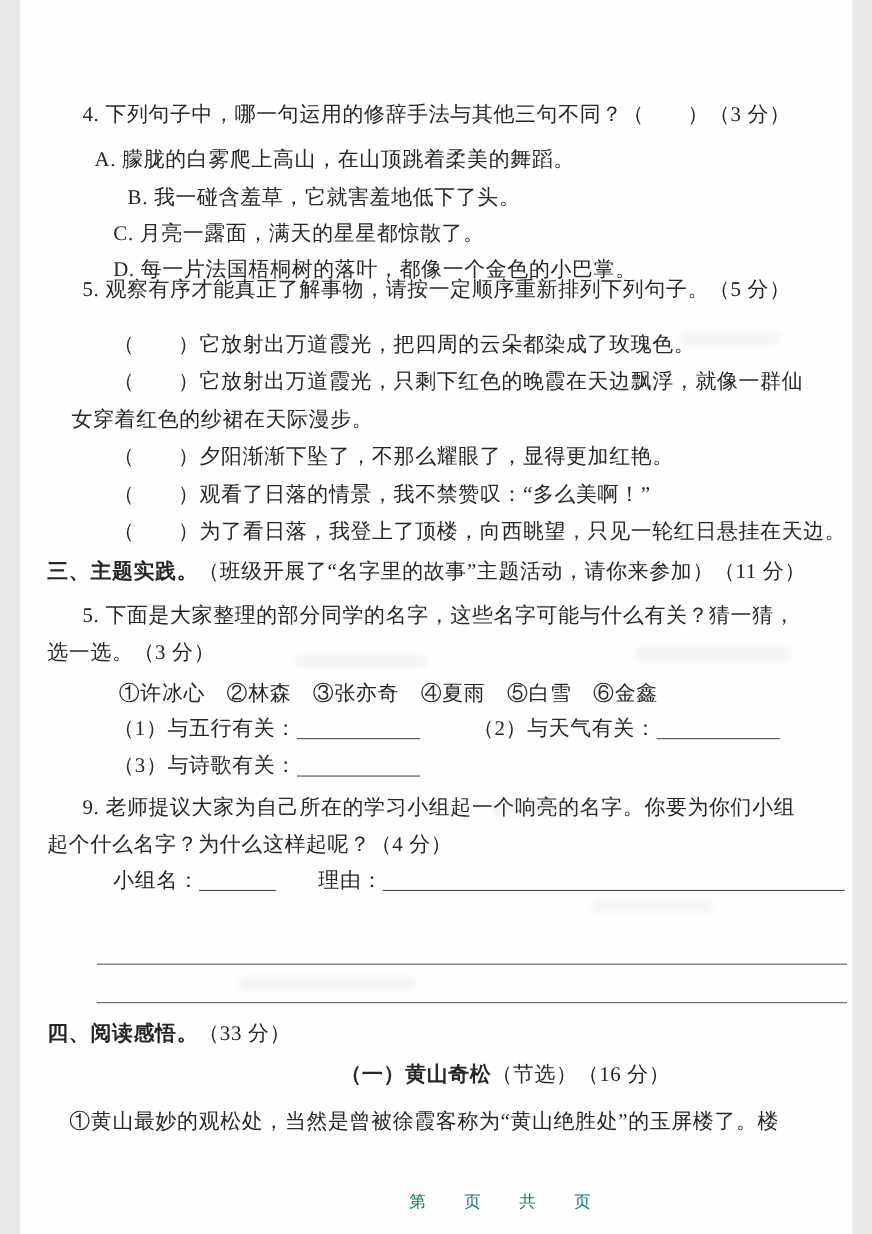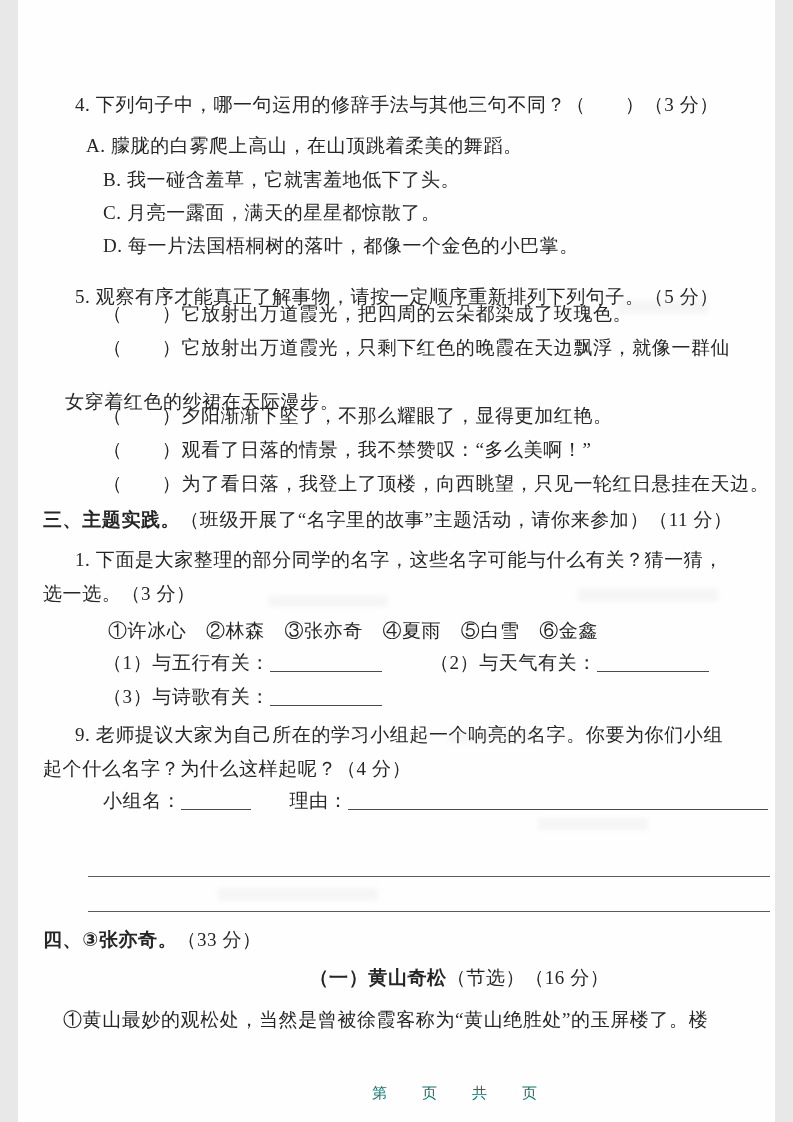--- a/index.html
+++ b/index.html
@@ -46,36 +46,36 @@
     pointer-events:none;
   }
 </style>
 </head>
 <body>
 
 <div class="page">
 
   <div class="line" style="left:57px;top:93px">4. 下列句子中，哪一句运用的修辞手法与其他三句不同？（　　）（3 分）</div>
   <div class="line" style="left:68px;top:134px">A. 朦胧的白雾爬上高山，在山顶跳着柔美的舞蹈。</div>
-  <div class="line" style="left:85px;top:168px">B. 我一碰含羞草，它就害羞地低下了头。</div>
+  <div class="line" style="left:98px;top:168px">B. 我一碰含羞草，它就害羞地低下了头。</div>
   <div class="line" style="left:85px;top:201px">C. 月亮一露面，满天的星星都惊散了。</div>
   <div class="line" style="left:85px;top:234px">D. 每一片法国梧桐树的落叶，都像一个金色的小巴掌。</div>
 
-  <div class="line" style="left:57px;top:285px">5. 观察有序才能真正了解事物，请按一定顺序重新排列下列句子。（5 分）</div>
+  <div class="line" style="left:57px;top:252px">5. 观察有序才能真正了解事物，请按一定顺序重新排列下列句子。（5 分）</div>
   <div class="line" style="left:85px;top:302px">（　　）它放射出万道霞光，把四周的云朵都染成了玫瑰色。</div>
   <div class="line" style="left:85px;top:336px">（　　）它放射出万道霞光，只剩下红色的晚霞在天边飘浮，就像一群仙</div>
-  <div class="line" style="left:47px;top:390px">女穿着红色的纱裙在天际漫步。</div>
+  <div class="line" style="left:47px;top:370px">女穿着红色的纱裙在天际漫步。</div>
   <div class="line" style="left:85px;top:404px">（　　）夕阳渐渐下坠了，不那么耀眼了，显得更加红艳。</div>
   <div class="line" style="left:85px;top:438px">（　　）观看了日落的情景，我不禁赞叹：“多么美啊！”</div>
   <div class="line" style="left:85px;top:472px">（　　）为了看日落，我登上了顶楼，向西眺望，只见一轮红日悬挂在天边。</div>
 
   <div class="line" style="left:25px;top:508px">
     <span class="heiti">三、主题实践。</span><span>（班级开展了“名字里的故事”主题活动，请你来参加）（11 分）</span>
   </div>
-  <div class="line" style="left:57px;top:548px">1. 下面是大家整理的部分同学的名字，这些名字可能与什么有关？猜一猜，</div>
+  <div class="line" style="left:57px;top:548px">5. 下面是大家整理的部分同学的名字，这些名字可能与什么有关？猜一猜，</div>
   <div class="line" style="left:25px;top:582px">选一选。（3 分）</div>
   <div class="line" style="left:90px;top:619px">①许冰心　②林森　③张亦奇　④夏雨　⑤白雪　⑥金鑫</div>
 
   <div class="line row" style="left:85px;top:651px">
     <span>（1）与五行有关：</span>
       <span class="blank" style="width:112px"></span>
     <span style="display:inline-block;width:48px"></span>
     <span>（2）与天气有关：</span>
       <span class="blank" style="width:112px"></span>
   </div>
@@ -91,21 +91,21 @@
       <span class="blank" style="width:70px"></span>
     <span style="display:inline-block;width:38px"></span>
     <span>理由：</span>
       <span class="blank" style="width:420px"></span>
   </div>
 
   <div class="answer-line" style="left:70px;top:876px;width:682px"></div>
   <div class="answer-line" style="left:70px;top:911px;width:682px"></div>
 
   <div class="line" style="left:25px;top:928px">
-    <span class="heiti">四、③张亦奇。</span><span>（33 分）</span>
+    <span class="heiti">四、阅读感悟。</span><span>（33 分）</span>
   </div>
   <div class="line center" style="top:966px">
     <span class="boldserif">（一）黄山奇松</span><span>（节选）（16 分）</span>
   </div>
   <div class="line" style="left:45px;top:1008px">①黄山最妙的观松处，当然是曾被徐霞客称为“黄山绝胜处”的玉屏楼了。楼</div>
 
   <div class="line center footer" style="top:1084px">第　页　共　页</div>
 
   <div class="bleed" style="left:600px;top:300px;width:90px;height:14px"></div>
   <div class="bleed" style="left:250px;top:595px;width:120px;height:12px"></div>

